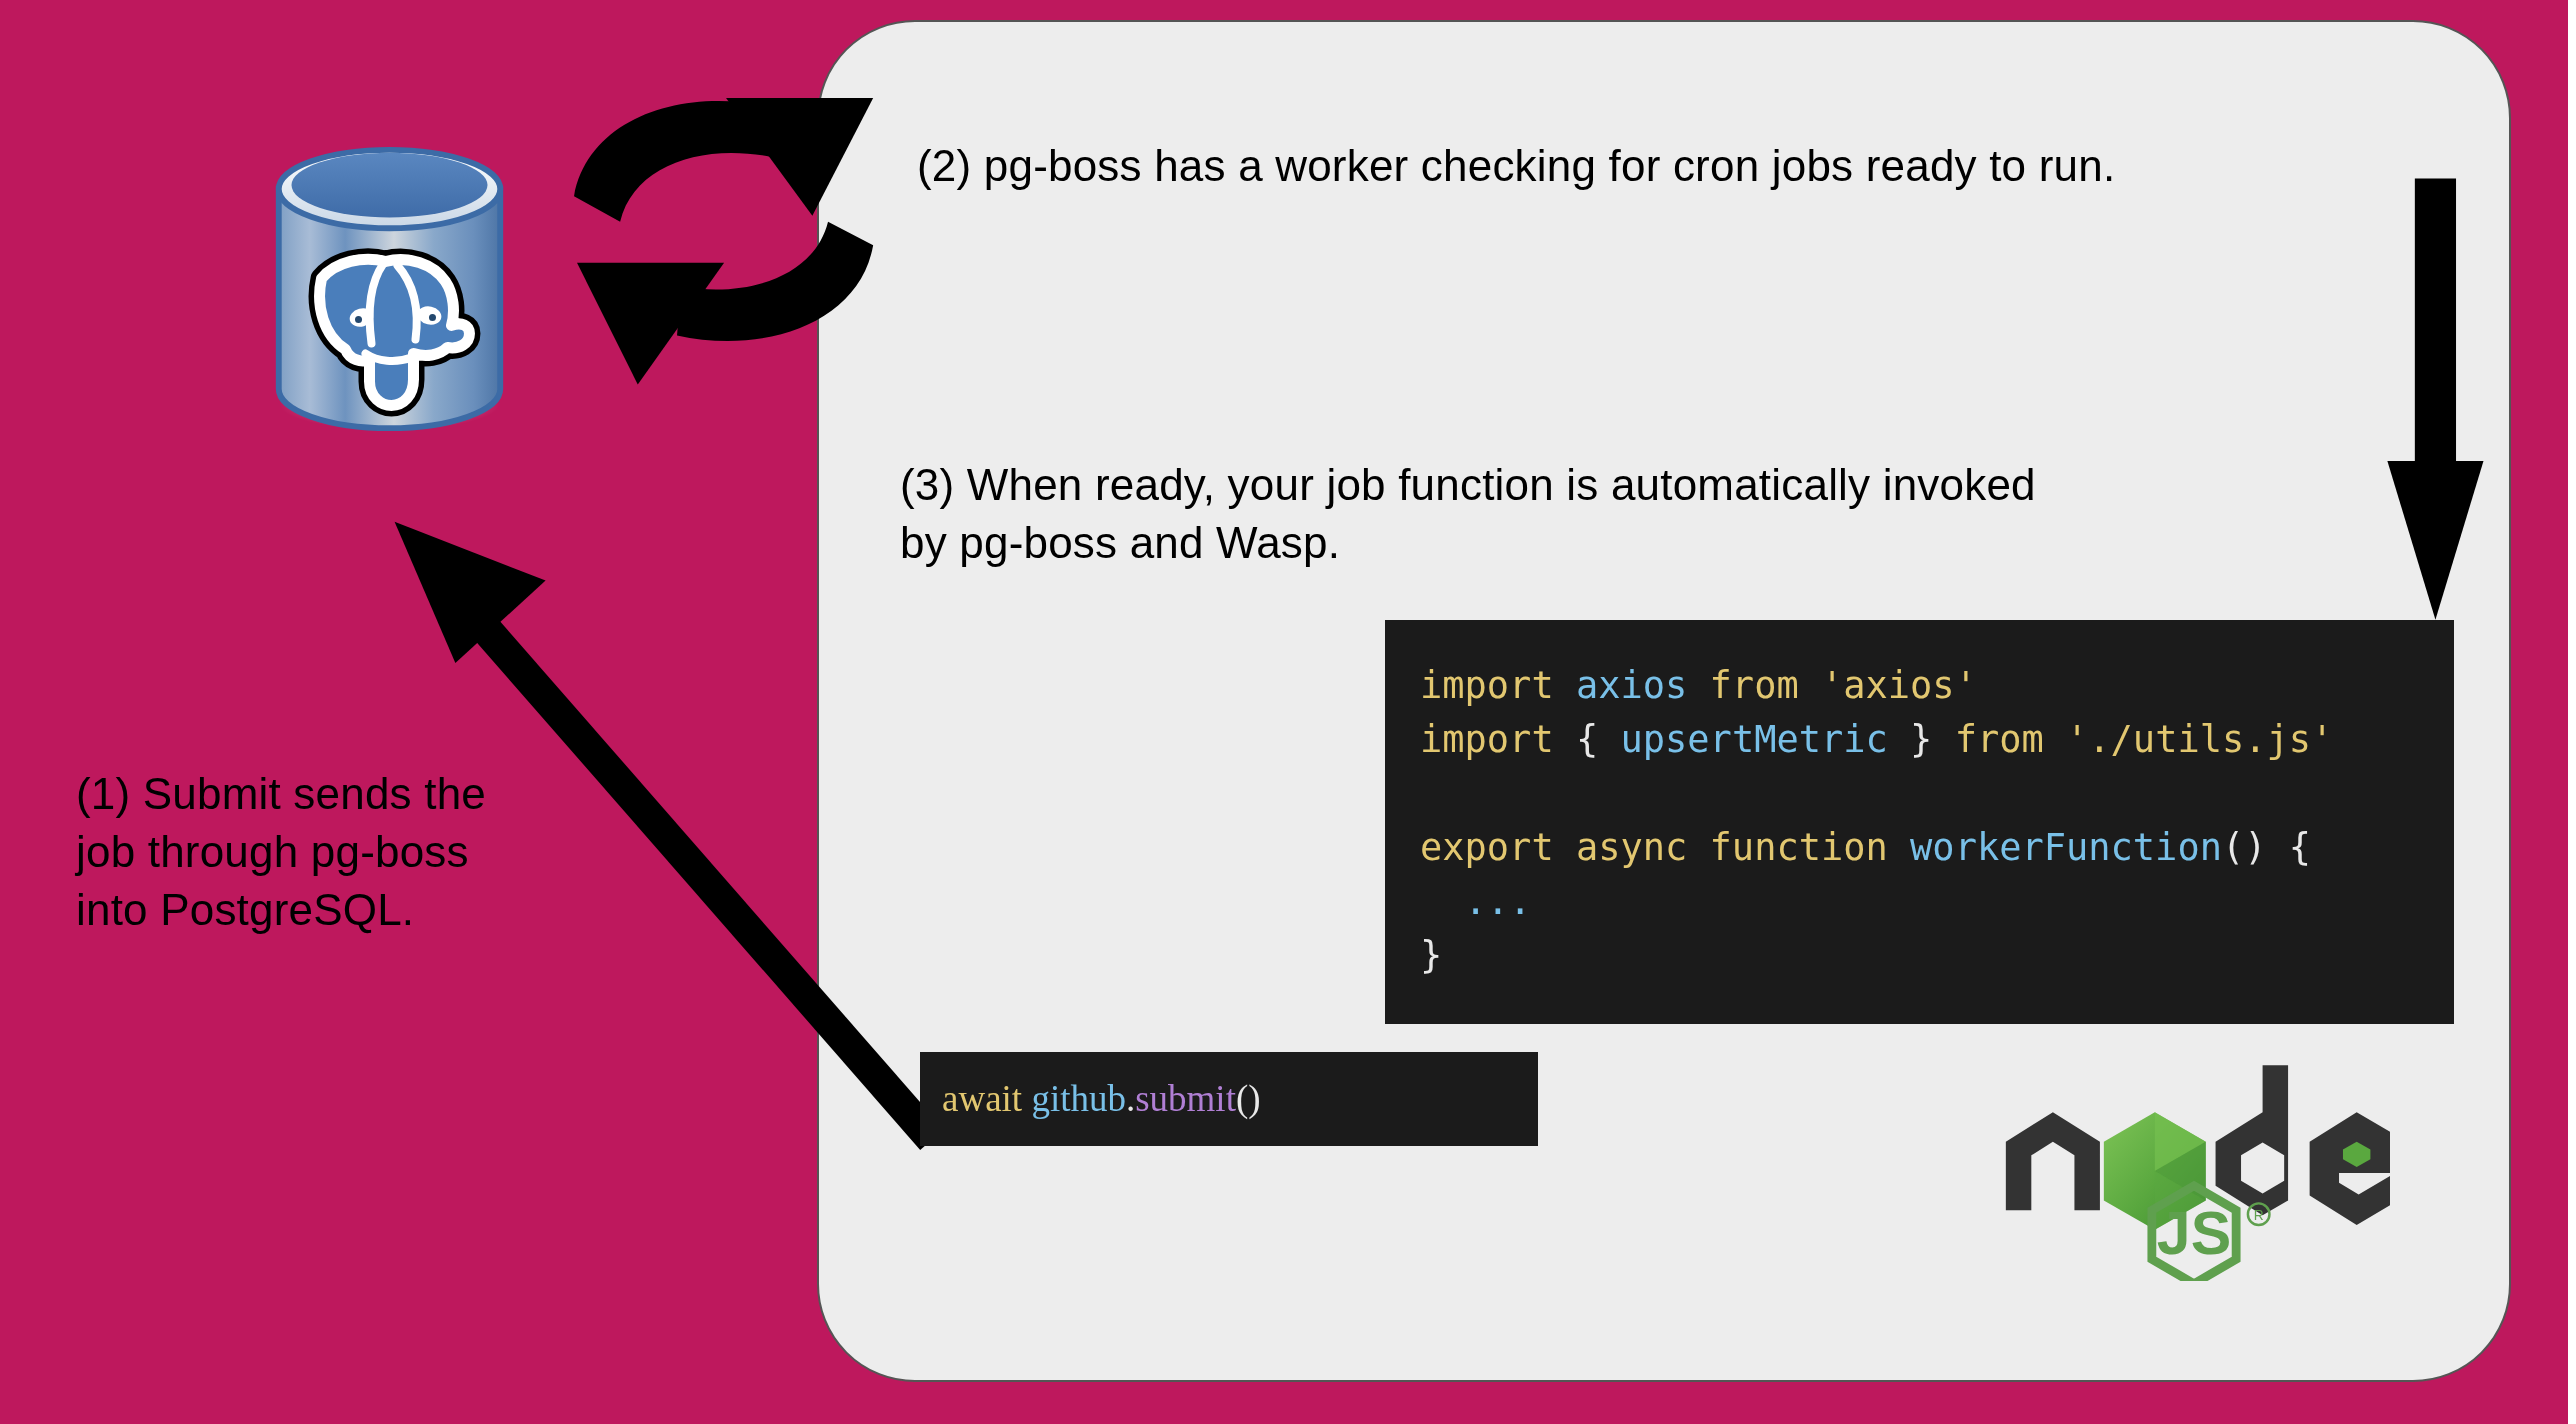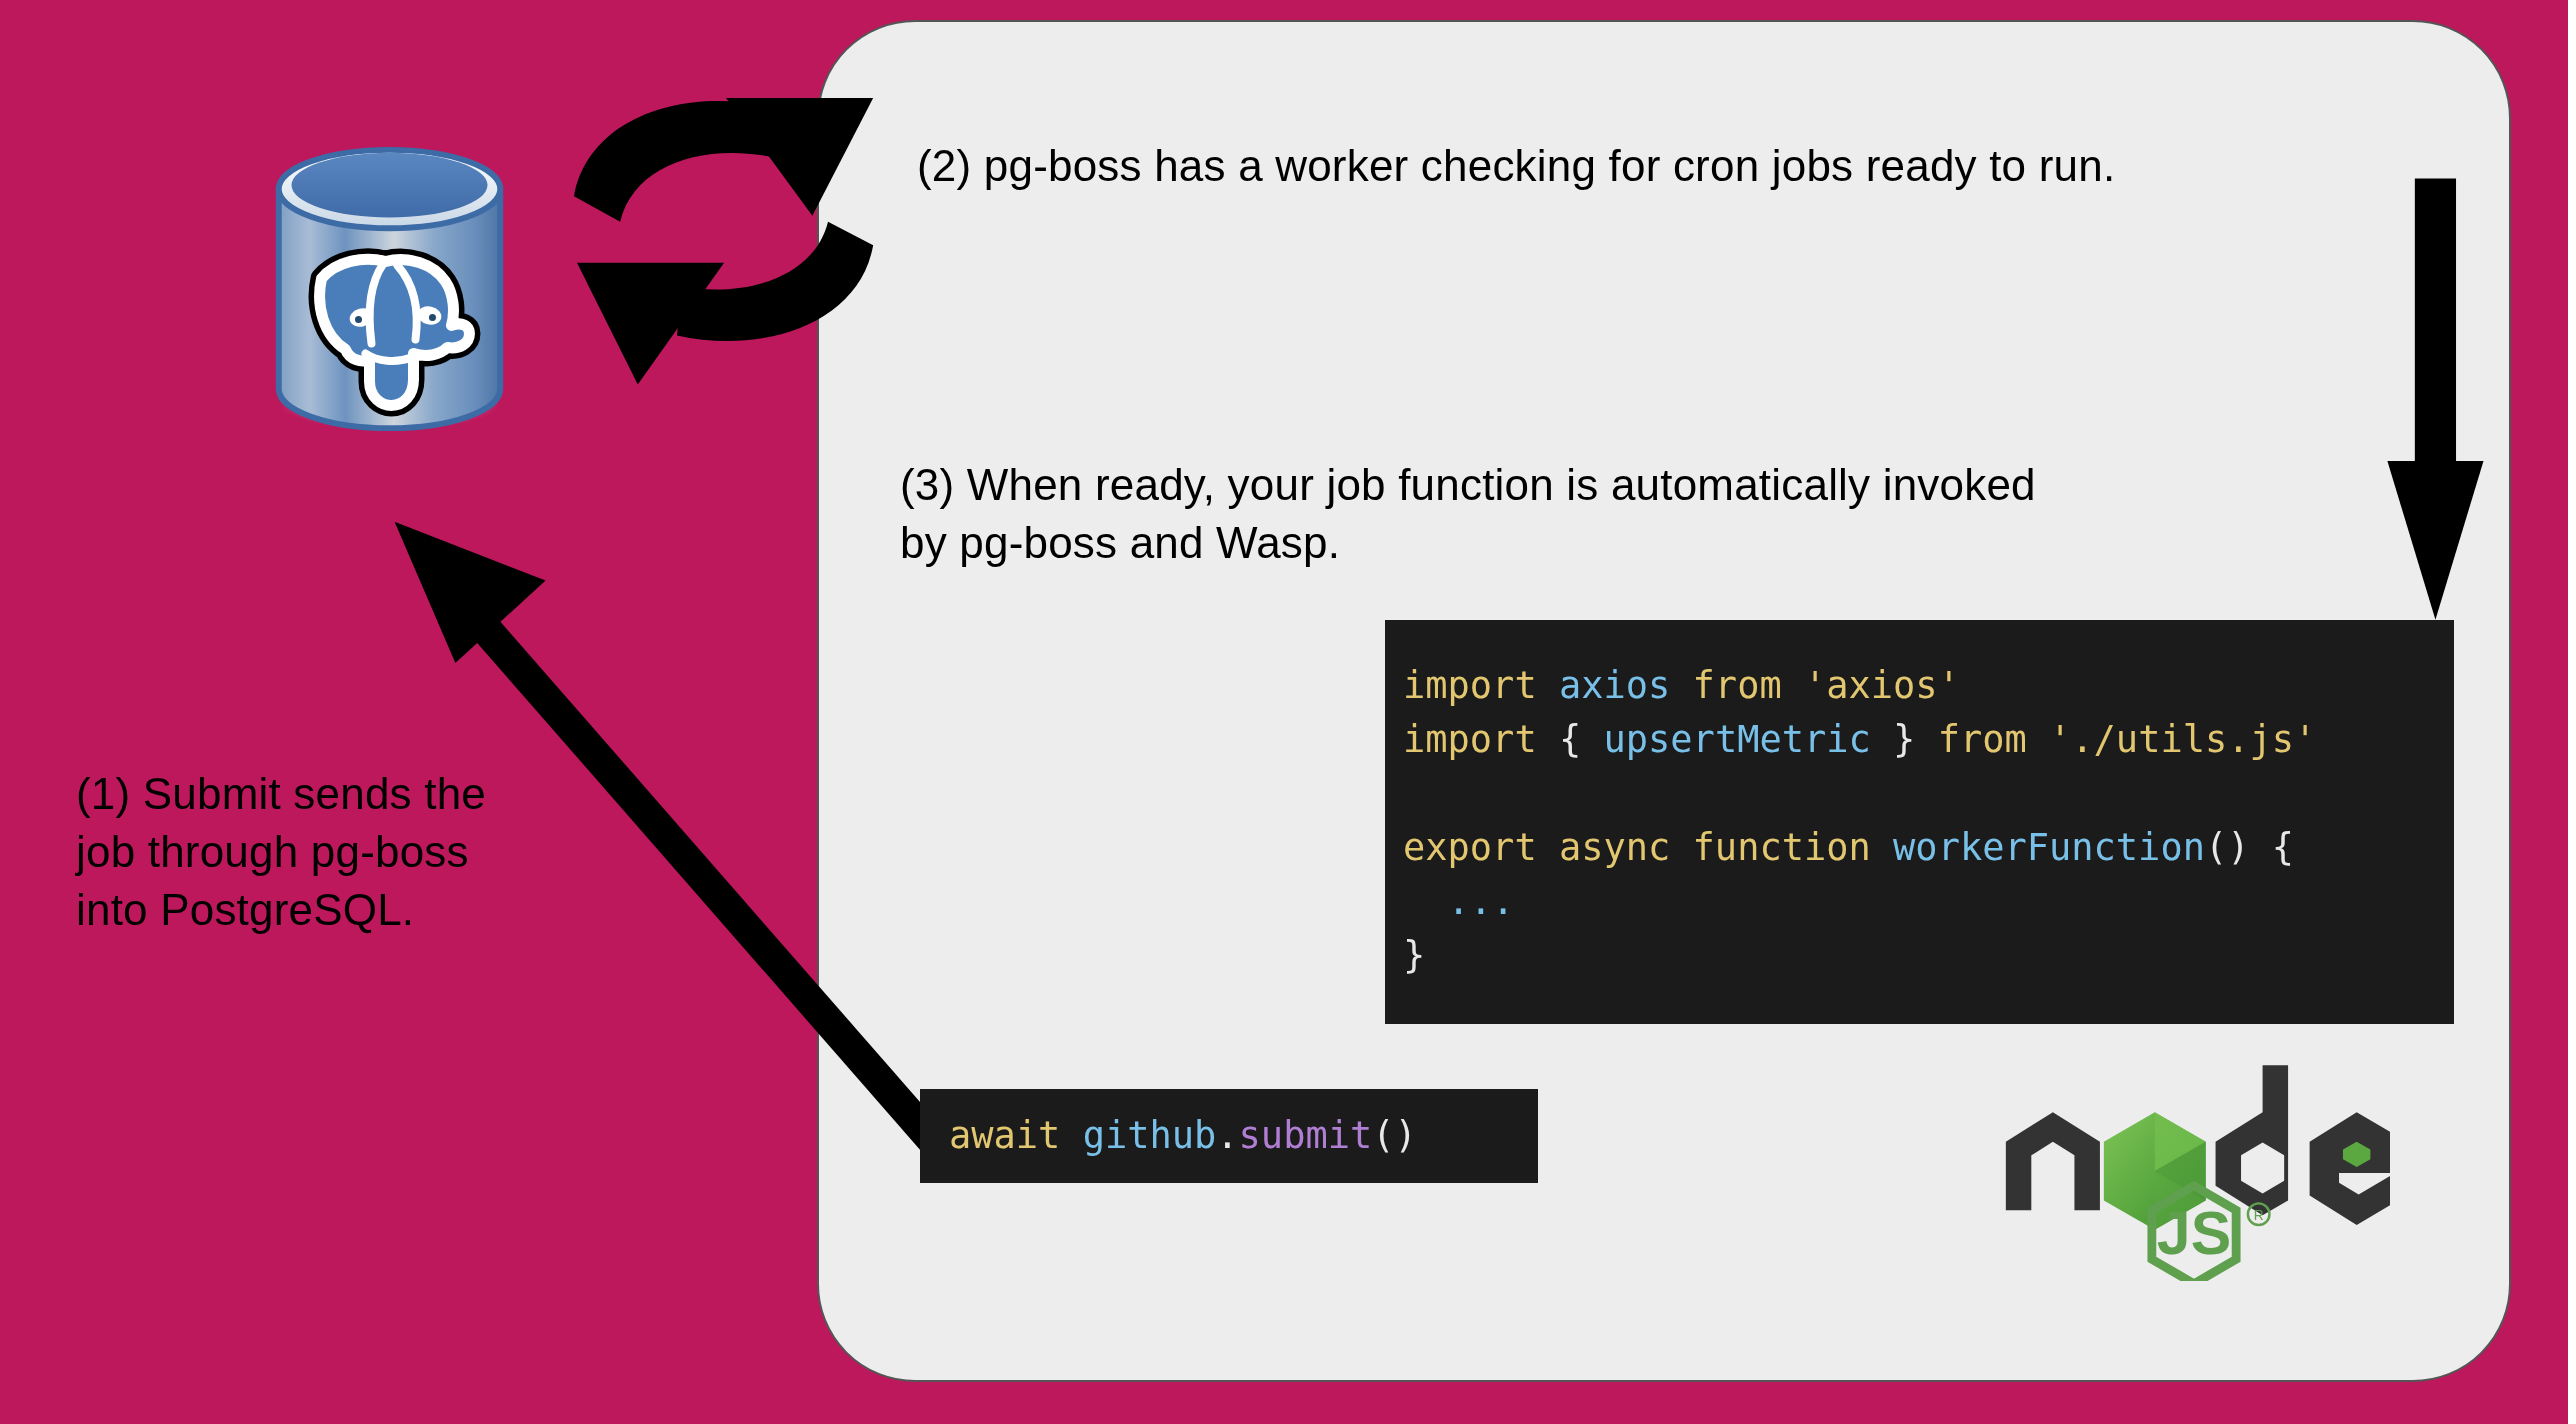--- a/index.html
+++ b/index.html
@@ -53,30 +53,31 @@
     white-space: pre;
     box-sizing: border-box;
   }
   #worker-code {
     left: 1385px;
     top: 620px;
     width: 1069px;
     height: 404px;
     font-size: 37px;
     line-height: 54px;
-    padding: 39px 0 0 18px;
+    padding: 39px 0 0 35px;
   }
   #submit-code {
     left: 920px;
-    top: 1089px;
+    top: 1052px;
     width: 618px;
     height: 94px;
     font-size: 37px;
     line-height: 94px;
-    padding: 0 0 0 29px;
+    padding: 0 0 0 22px;
+    font-family: Liberation Serif, serif;
   }
   .tok-kw  { color: #e2c770; }
   .tok-id  { color: #79c0e8; }
   .tok-str { color: #e2c770; }
   .tok-fn  { color: #79c0e8; }
   .tok-mth { color: #b07fd4; }
   .tok-pun { color: #e8e8e8; }
 
   
   .overlay {

